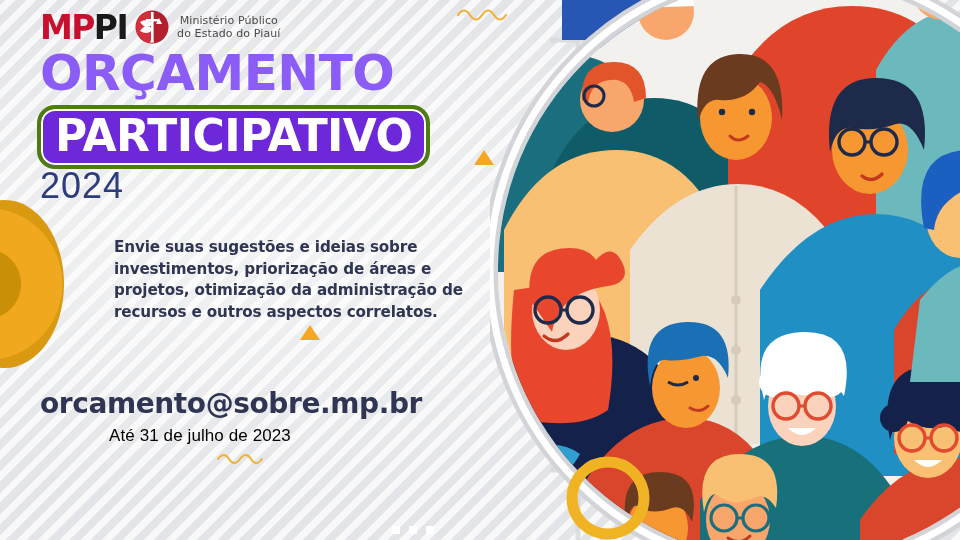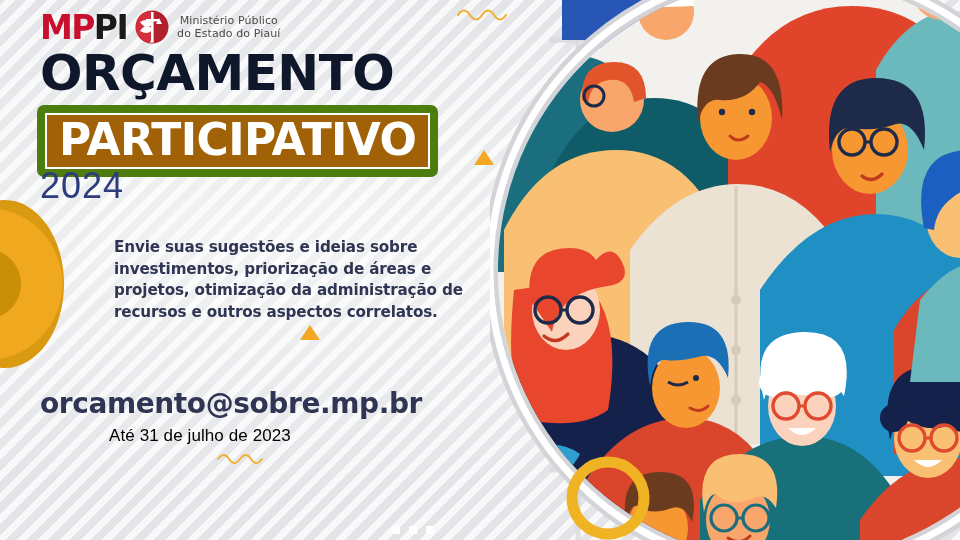--- a/index.html
+++ b/index.html
@@ -72,28 +72,28 @@
     font-size: 11px; line-height: 1.22; color: #4a4a4a;
     font-family: "DejaVu Sans", sans-serif; letter-spacing: 0.1px;
     white-space: pre-line;
     text-align: center;
   }
 
   
   .title-orcamento {
     position: absolute; left: 36px; top: 48px;
     font-size: 50px; font-weight: 800; letter-spacing: -0.5px;
-    color: #0f172a; line-height: 1;
+    color: #8b5cf6; line-height: 1;
     font-family: "DejaVu Sans", sans-serif;
   }
   .title-box {
     position: absolute; left: 33px; top: 105px;
-    background: #a16207;
-    border: 8px solid #4d7c0f;
-    border-radius: 7px;
+    background: #6d28d9;
+    border: 4px solid #4d7c0f;
+    border-radius: 18px;
     padding: 5px 14px 7px 14px;
     box-shadow: inset 0 0 0 2px #ffffff;
   }
   .title-participativo {
     font-size: 44px; font-weight: 800; letter-spacing: -0.6px;
     color: #ffffff; line-height: 1;
     font-family: "DejaVu Sans", sans-serif;
     white-space: nowrap;
   }
   .title-year {

